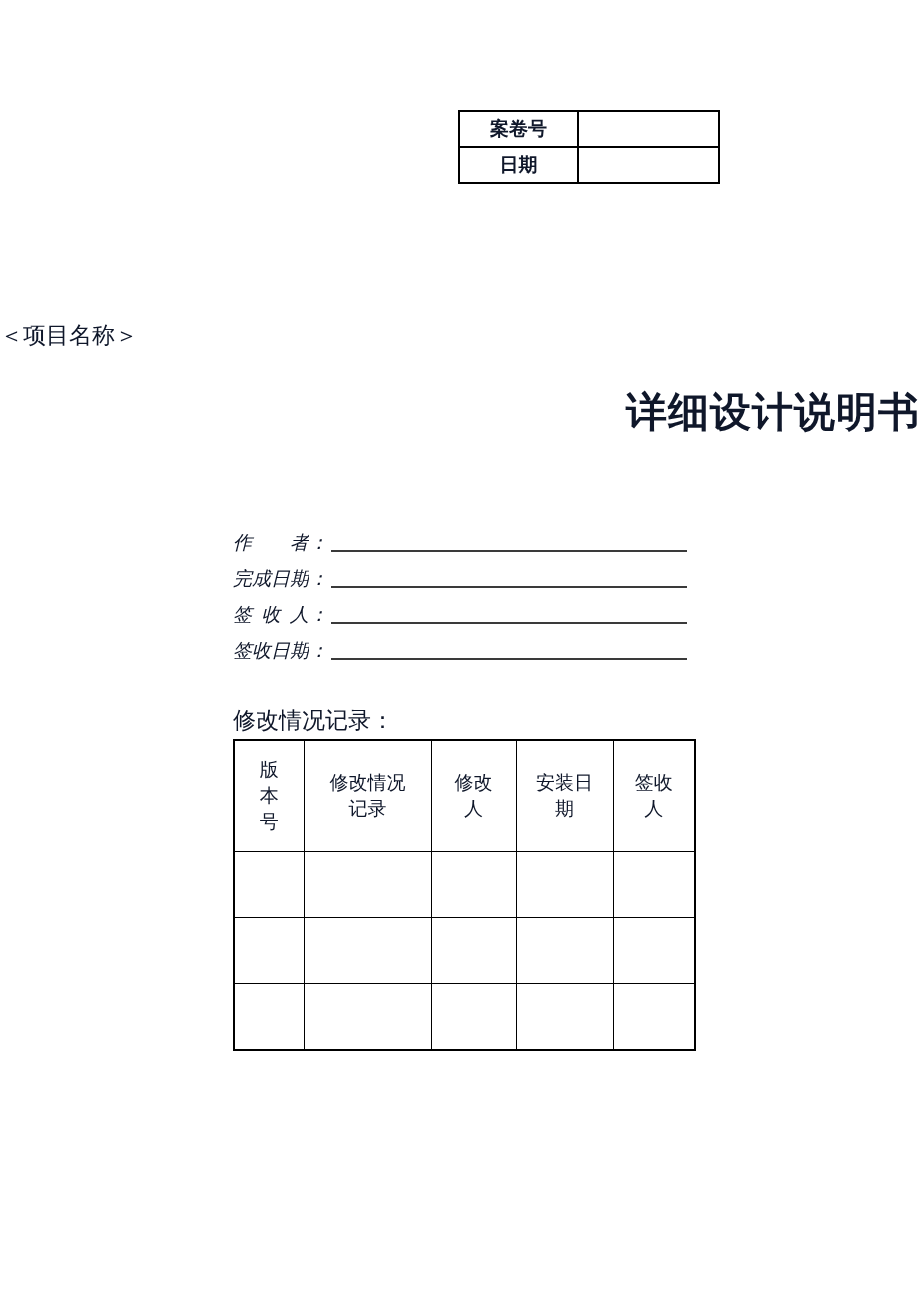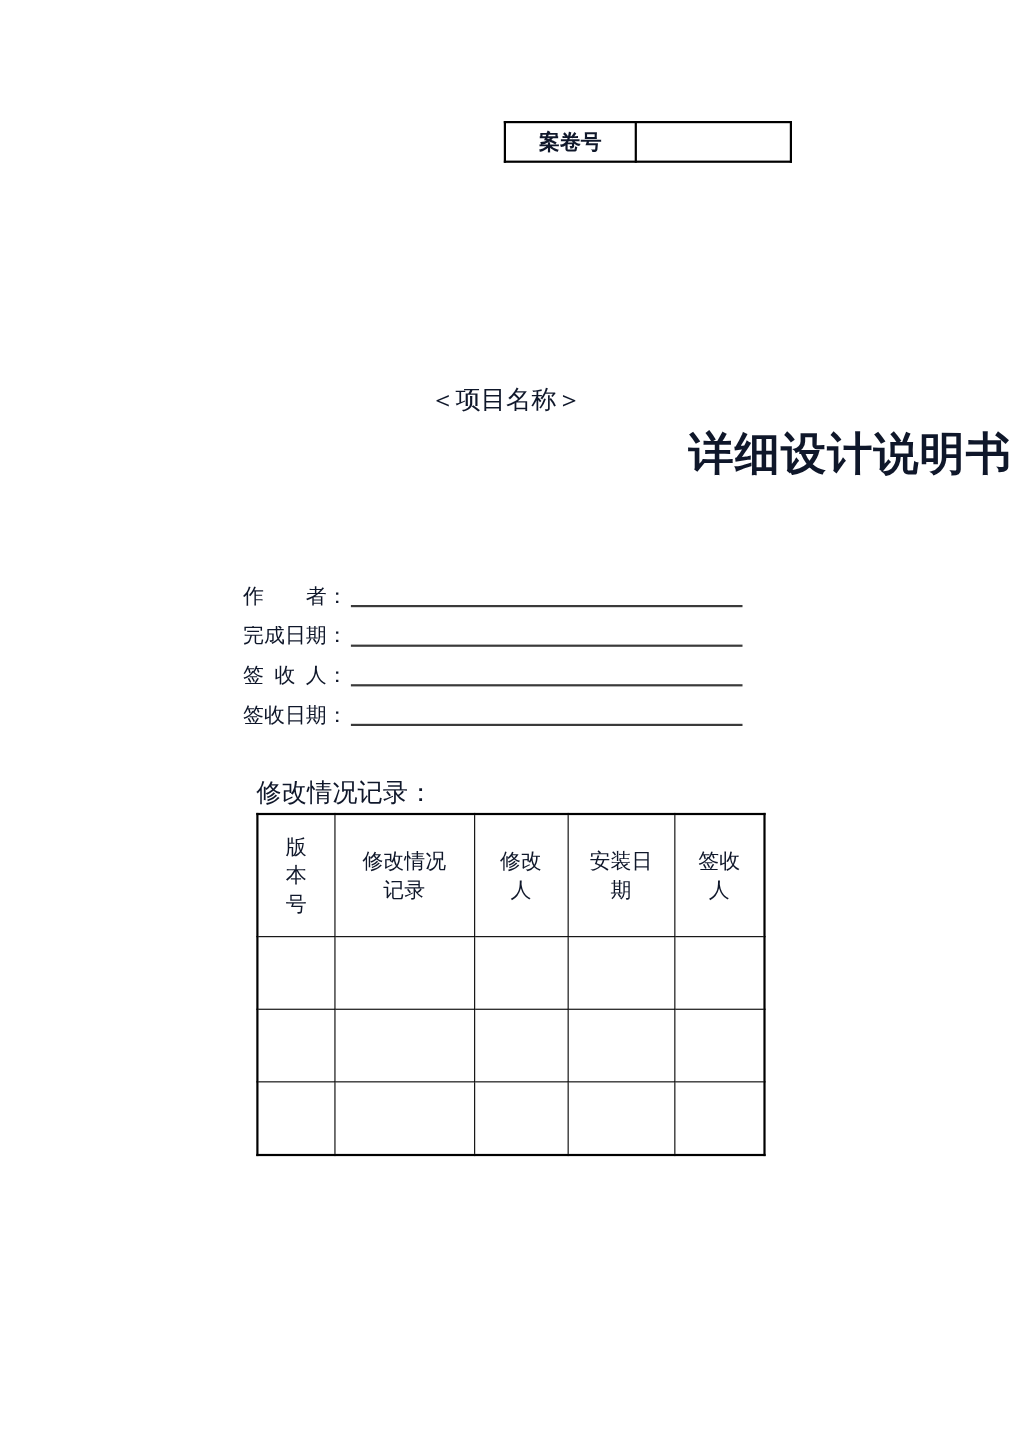--- a/index.html
+++ b/index.html
@@ -15,32 +15,32 @@
     position:absolute; left:458px; top:110px; width:260px;
     border-collapse:collapse; table-layout:fixed;
   }
   .doc-num td {
     border:2px solid #000; height:34px; font-size:19px; padding:0;
   }
   .doc-num td.dn-label { font-weight:bold; text-align:center; }
 
   
   .subtitle {
-    position:absolute; top:350px; left:0; width:100%;
-    text-align:center; font-size:23px; line-height:1.2;
+    position:absolute; top:322px; left:0; width:100%;
+    text-align:left; font-size:23px; line-height:1.2;
   }
   .title {
     position:absolute; top:391px; left:0; width:100%; margin:0;
     text-align:right; font-size:41px; font-weight:bold; line-height:1.05;
     font-family:"Liberation Sans", sans-serif;
     letter-spacing:1px;
   }
 
   
-  .form { position:absolute; left:221px; top:529px; }
+  .form { position:absolute; left:233px; top:529px;font-style:italic; }
   .form-row {
     display:flex; align-items:flex-end;
     height:36px; padding-bottom:13px; box-sizing:border-box;
     font-size:19px; line-height:1;
   }
   .f-label {
     display:inline-block; width:76px; overflow:hidden; white-space:nowrap;
     text-align:justify; text-align-last:justify;
   }
   .f-colon { display:inline-block; }
@@ -69,20 +69,24 @@
 <div class="page">
 
   <table class="doc-num">
     <colgroup>
         <col style="width:119px">
         <col style="width:141px">
       </colgroup>
     <tbody>
       <tr>
         <td class="dn-label">案卷号</td>
+        <td class="dn-value"></td>
+      </tr>
+      <tr>
+        <td class="dn-label">日期</td>
         <td class="dn-value"></td>
       </tr>
     </tbody>
   </table>
 
   <div class="subtitle">＜项目名称＞</div>
   <h1 class="title">详细设计说明书</h1>
 
   <div class="form">
 

